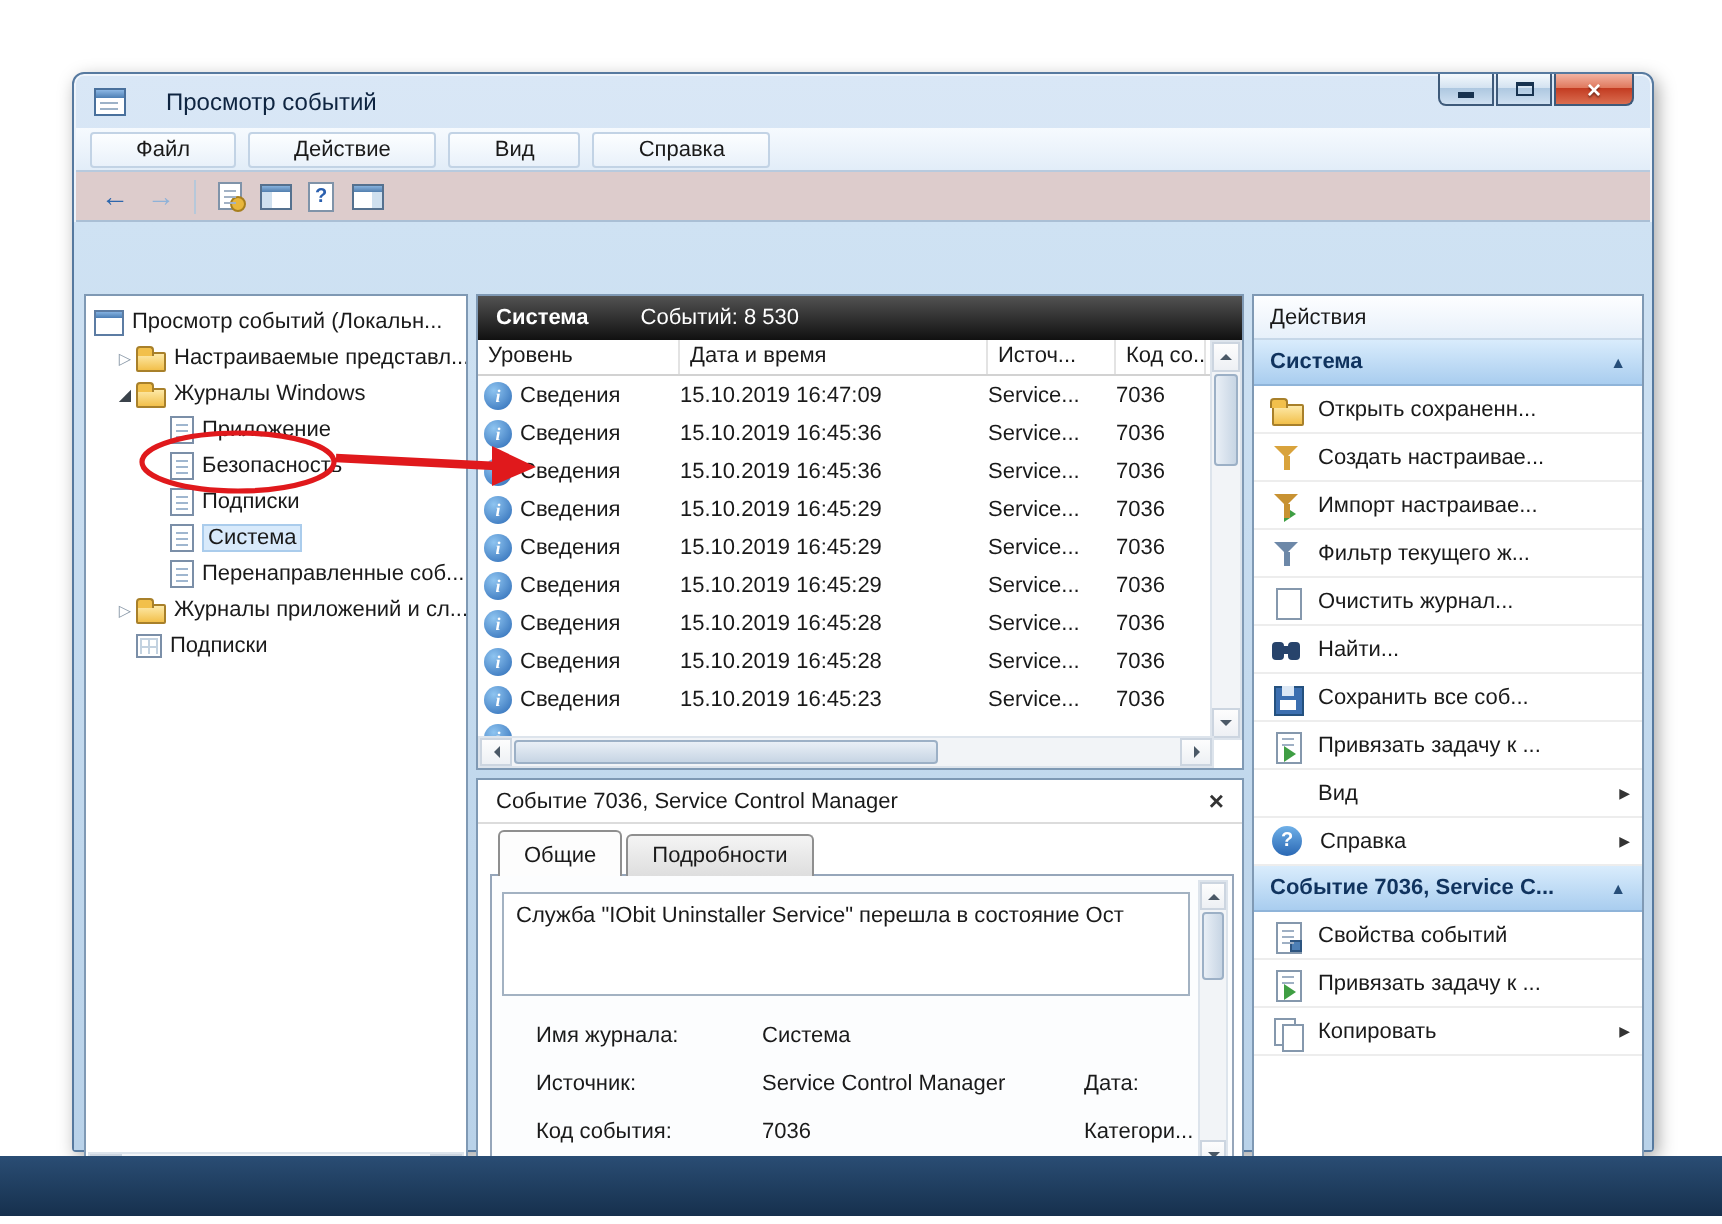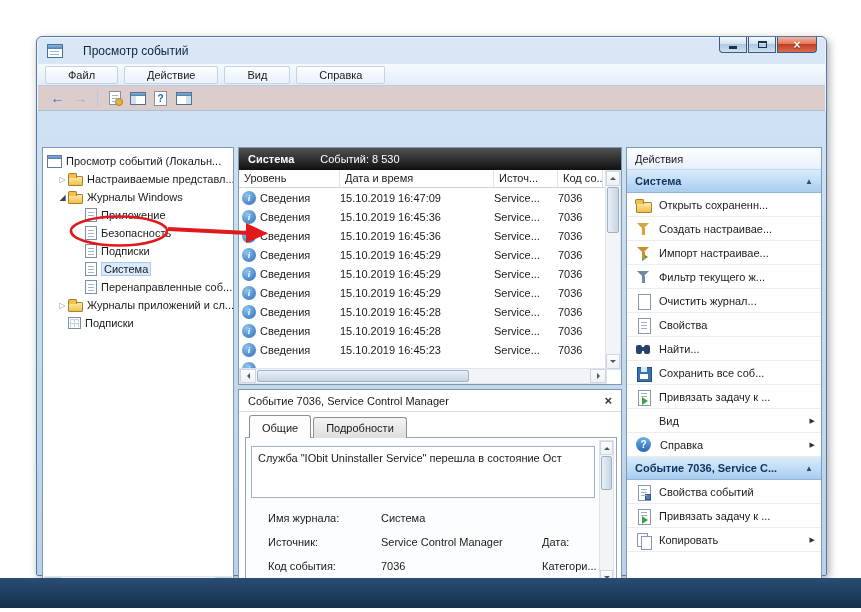--- a/index.html
+++ b/index.html
@@ -447,24 +447,20 @@
         </div>
         <div class="aitem">
           <span class="ai fun ai-filter"></span>
           <span class="alab">Фильтр текущего ж...</span>
         </div>
         <div class="aitem">
           <span class="ai ai-doc"></span>
           <span class="alab">Очистить журнал...</span>
         </div>
         <div class="aitem">
-          <span class="ai ai-doc lines"></span>
-          <span class="alab">Свойства</span>
-        </div>
-        <div class="aitem">
           <span class="ai ai-find"></span>
           <span class="alab">Найти...</span>
         </div>
         <div class="aitem">
           <span class="ai ai-floppy">
               <i></i>
             </span>
           <span class="alab">Сохранить все соб...</span>
         </div>
         <div class="aitem">

